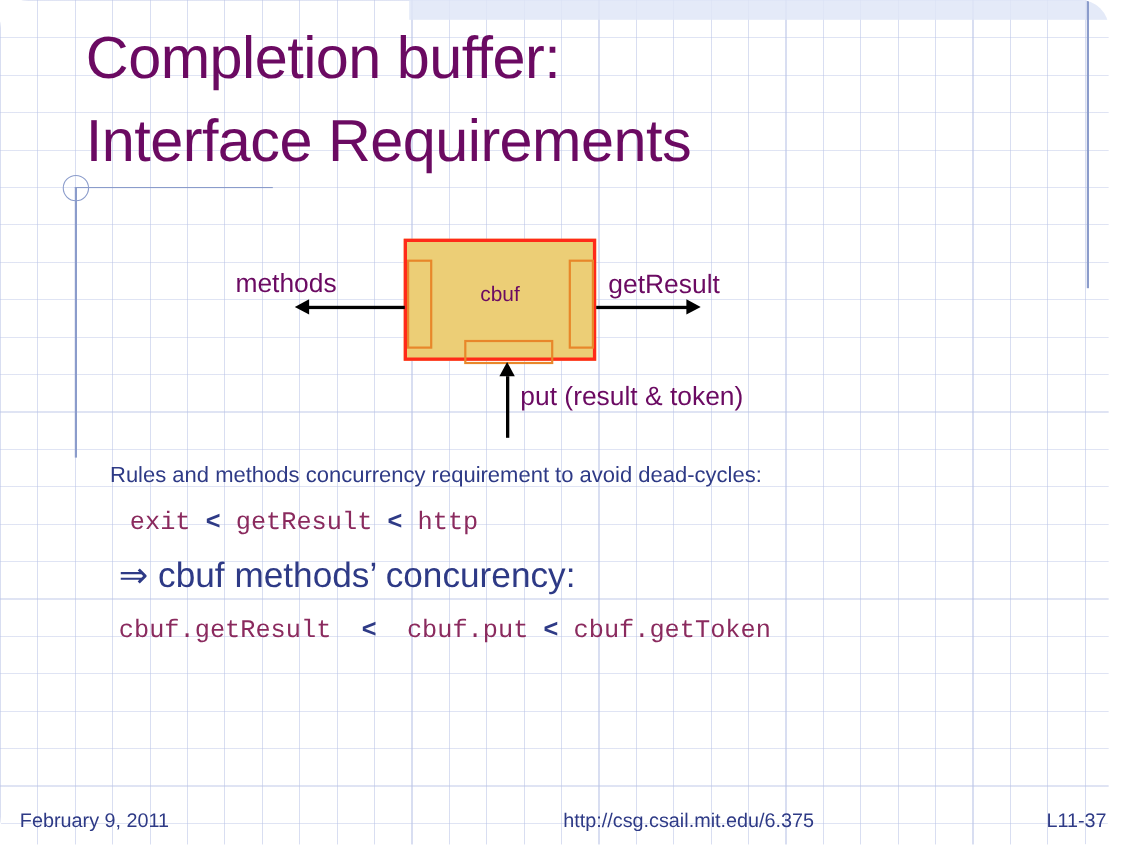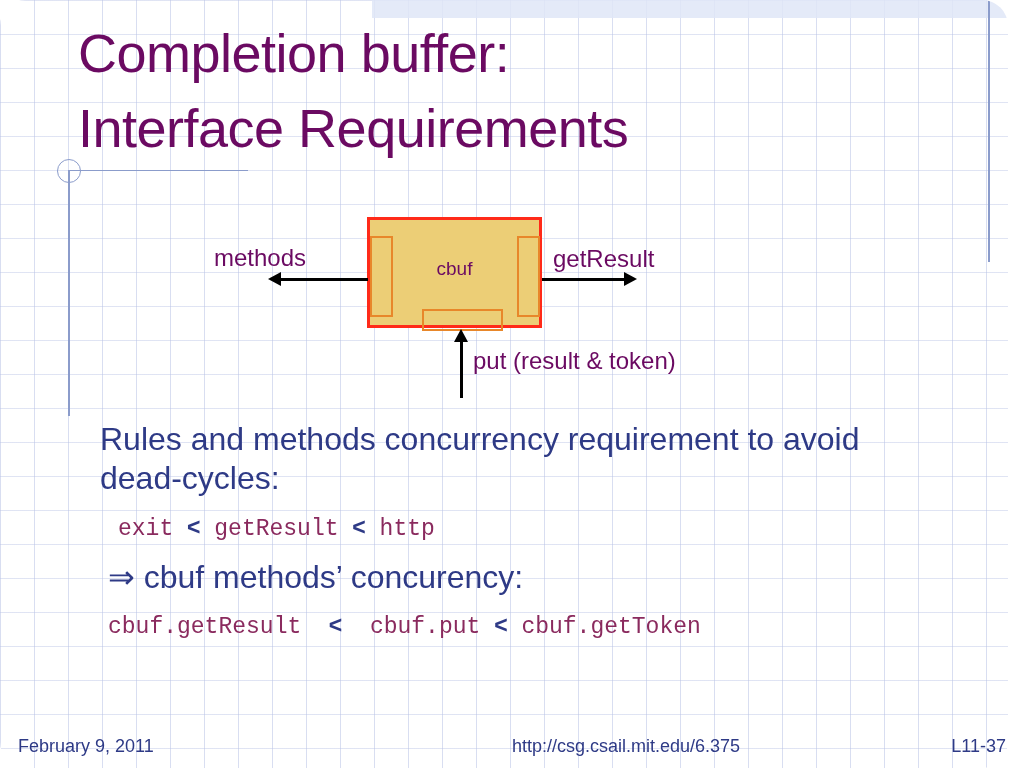--- a/index.html
+++ b/index.html
@@ -152,21 +152,21 @@
   }
   .lbl-gettoken  { left: 214px; top: 244px; }
   .lbl-getresult { left: 553px; top: 245px; }
   .lbl-put       { left: 473px; top: 347px; }
 
   
   .body-block { position: absolute; left: 100px; top: 420px; width: 830px; }
 
   .body-line {
     color: #2e3a86;
-    font-size: 32px;
+    font-size: 20px;
     line-height: 1.22;
     margin: 0 0 16px 0;
   }
 
   .mono-line {
     font-family: "Liberation Mono", "DejaVu Sans Mono", monospace;
     font-size: 23px;
     color: #8a2a5e;
     margin: 14px 0 0 18px;
     white-space: pre;

